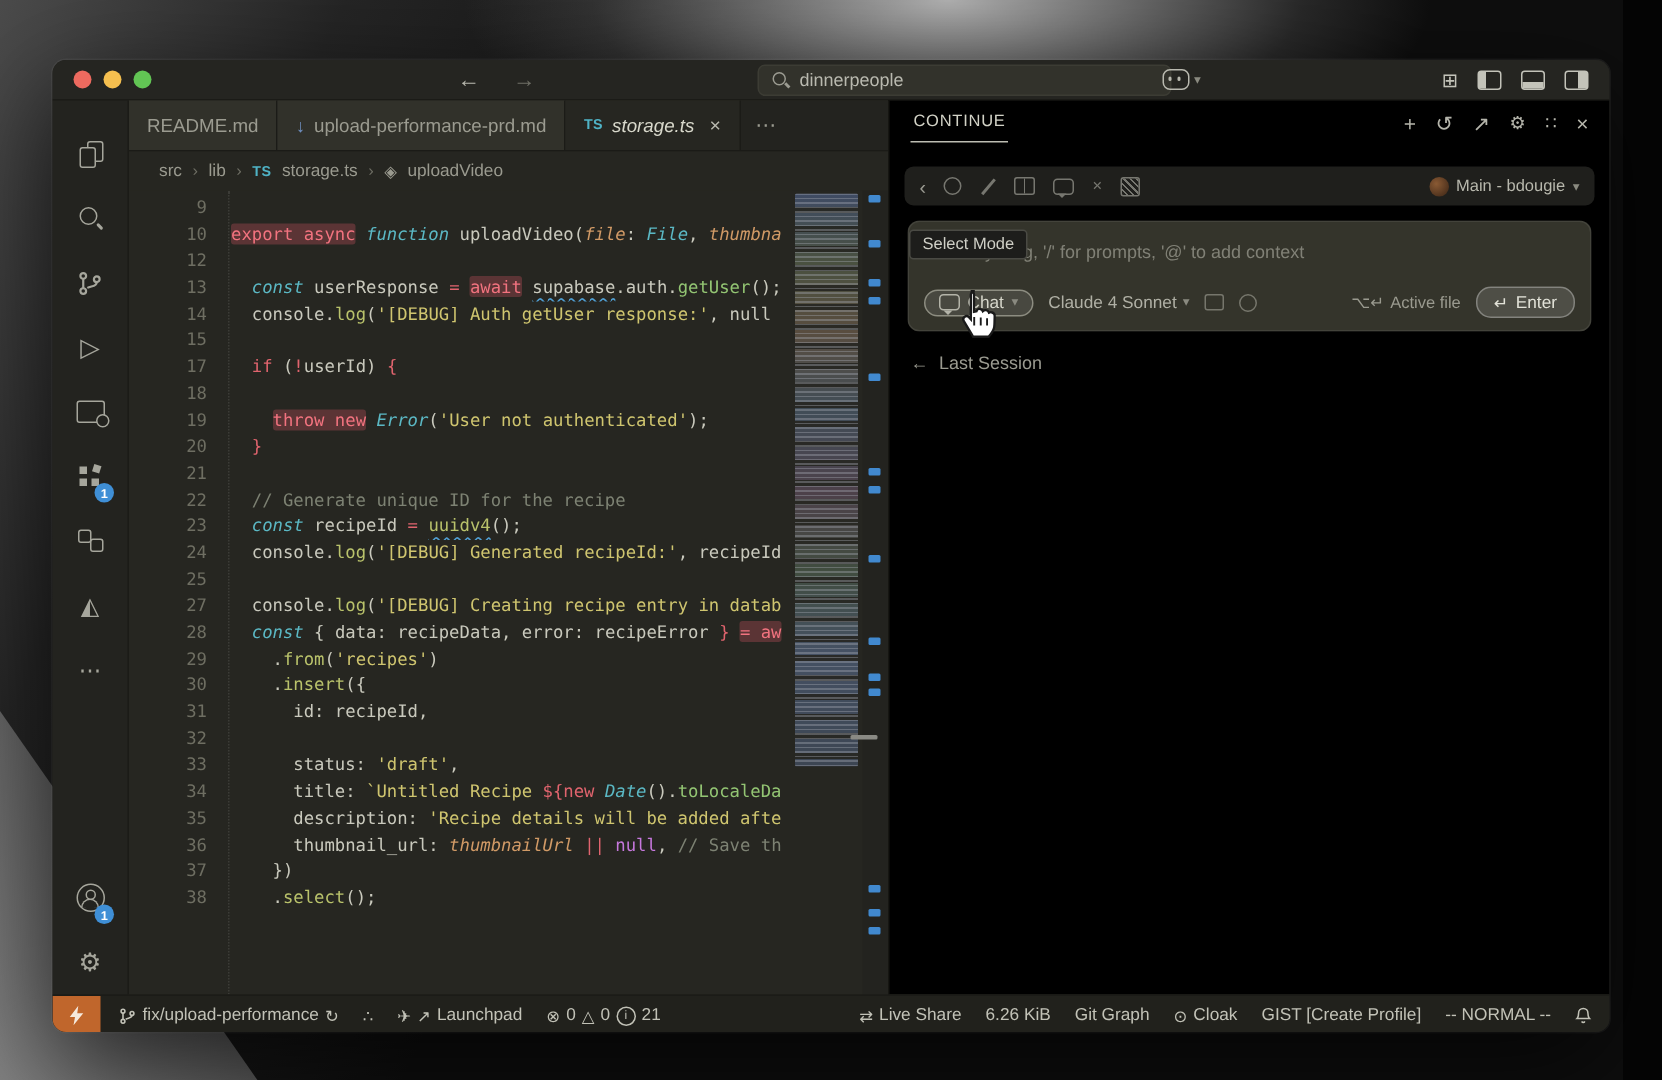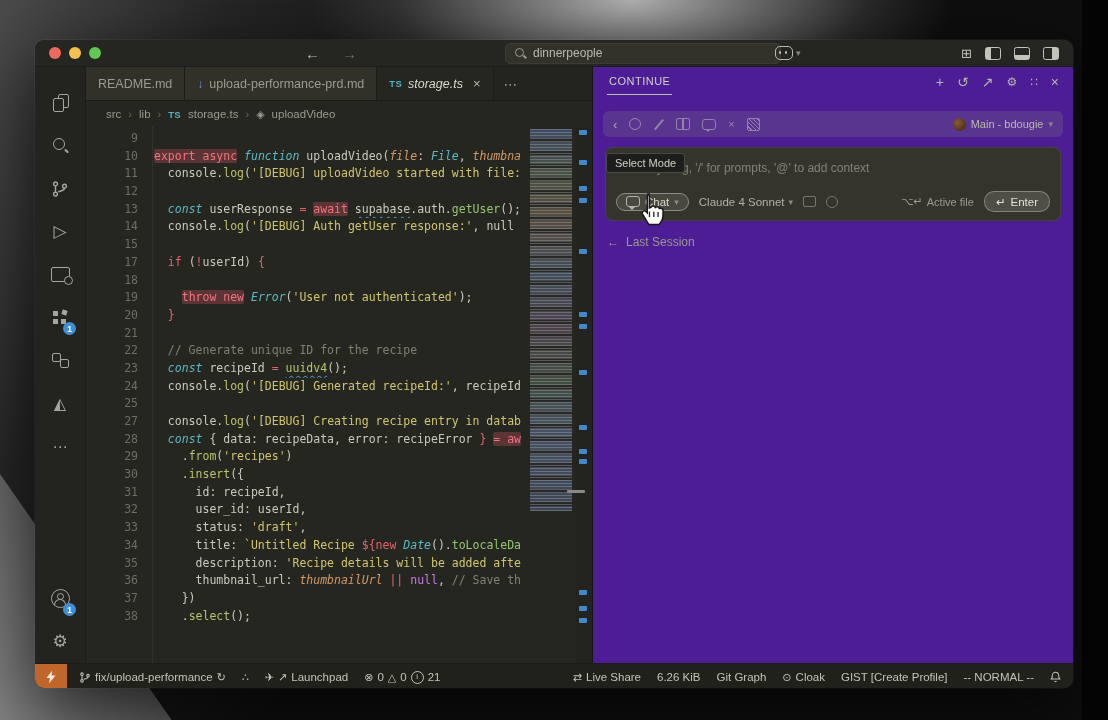--- a/index.html
+++ b/index.html
@@ -110,21 +110,21 @@
   .minimap-content{position:absolute;left:2px;right:3px;top:2px;height:382px;opacity:.75;border-radius:1px;
     background:
       repeating-linear-gradient(180deg, rgba(210,215,230,.38) 0 1px, rgba(0,0,0,0) 1px 3px),
       repeating-linear-gradient(180deg, rgba(0,0,0,0) 0 9px, rgba(38,38,33,.9) 9px 13px),
       linear-gradient(180deg,#49597b 0%,#56604b 12%,#6a5a4a 24%,#4a5a6a 38%,#5a4a58 52%,#4a5a4a 66%,#50607a 80%,#445063 100%);}
   .scrollbar{position:absolute;right:0;top:0;width:17px;bottom:0;background:#23231f;}
   .sb-marker{position:absolute;left:4px;width:8px;height:5px;background:#4189cf;border-radius:1px;}
   .mini-rule{position:absolute;left:-8px;top:363px;width:18px;height:3px;background:#8a8a84;border-radius:1px;}
 
   
-  .panel{width:481px;background:#4c1d95;border-left:1px solid #161612;position:relative;
+  .panel{width:481px;background:#000000;border-left:1px solid #161612;position:relative;
     display:flex;flex-direction:column;}
   .panel-header{height:30px;display:flex;align-items:center;padding:0 14px;}
   .panel-title{font-size:11px;letter-spacing:.5px;color:#d2d2c6;border-bottom:1px solid #bdbdb2;
     padding:6px 2px 7px 2px;}
   .panel-hicons{margin-left:auto;display:flex;gap:13px;color:#b5b5ab;font-size:14px;align-items:center;}
   .panel-hicons .sm{font-size:12px;}
   .session-toolbar{margin:14px 10px 4px 10px;height:26px;border-radius:6px;
     background:rgba(142,142,128,.22);display:flex;align-items:center;padding:0 10px;gap:12px;}
   .tbi{opacity:.5;display:inline-block;}
   .tbi-chevron{color:#cfcfc4;font-size:13px;opacity:.7;}
@@ -278,40 +278,39 @@
           <span>storage.ts</span>
           <span class="sep">›</span>
           <span class="crumb-sym">◈</span>
           <span>uploadVideo</span>
         </div>
       <div class="codearea">
         <div class="gutter-guide"></div>
         <div class="codelines" id="codelines">
             <div class="cl"><span class="ln">9</span><span class="code"></span></div>
             <div class="cl"><span class="ln">10</span><span class="code"><span class="s-kh">export async</span><span class="s-w"> </span><span class="s-d">function</span><span class="s-w"> uploadVideo(</span><span class="s-p">file</span><span class="s-w">: </span><span class="s-d">File</span><span class="s-w">, </span><span class="s-p">thumbna</span></span></div>
-            <div class="cl"><span class="ln">11</span><span class="code"><span class="s-w">  console.</span><span class="s-m">log</span><span class="s-w">(</span><span class="s-s">'[DEBUG] uploadVideo started with file:</span></span></div>
             <div class="cl"><span class="ln">12</span><span class="code"></span></div>
             <div class="cl"><span class="ln">13</span><span class="code"><span class="s-w">  </span><span class="s-d">const</span><span class="s-w"> userResponse </span><span class="s-k">= </span><span class="s-kh">await</span><span class="s-w"> </span><span class="s-w s-u">supabase</span><span class="s-w">.auth.</span><span class="s-g">getUser</span><span class="s-w">();</span></span></div>
             <div class="cl"><span class="ln">14</span><span class="code"><span class="s-w">  console.</span><span class="s-m">log</span><span class="s-w">(</span><span class="s-s">'[DEBUG] Auth getUser response:'</span><span class="s-w">, null</span></span></div>
             <div class="cl"><span class="ln">15</span><span class="code"></span></div>
             <div class="cl"><span class="ln">17</span><span class="code"><span class="s-w">  </span><span class="s-k">if</span><span class="s-w"> (</span><span class="s-k">!</span><span class="s-w">userId</span><span class="s-w">) </span><span class="s-k">{</span></span></div>
             <div class="cl"><span class="ln">18</span></div>
             <div class="cl"><span class="ln">19</span><span class="code"><span class="s-w">    </span><span class="s-kh">throw new</span><span class="s-w"> </span><span class="s-d">Error</span><span class="s-w">(</span><span class="s-s">'User not authenticated'</span><span class="s-w">);</span></span></div>
             <div class="cl"><span class="ln">20</span><span class="code"><span class="s-k">  }</span></span></div>
             <div class="cl"><span class="ln">21</span><span class="code"></span></div>
             <div class="cl"><span class="ln">22</span><span class="code"><span class="s-c">  // Generate unique ID for the recipe</span></span></div>
             <div class="cl"><span class="ln">23</span><span class="code"><span class="s-w">  </span><span class="s-d">const</span><span class="s-w"> recipeId </span><span class="s-k">= </span><span class="s-m s-u">uuidv4</span><span class="s-w">();</span></span></div>
             <div class="cl"><span class="ln">24</span><span class="code"><span class="s-w">  console.</span><span class="s-m">log</span><span class="s-w">(</span><span class="s-s">'[DEBUG] Generated recipeId:'</span><span class="s-w">, recipeId</span></span></div>
             <div class="cl"><span class="ln">25</span><span class="code"></span></div>
             <div class="cl"><span class="ln">27</span><span class="code"><span class="s-w">  console.</span><span class="s-m">log</span><span class="s-w">(</span><span class="s-s">'[DEBUG] Creating recipe entry in datab</span></span></div>
             <div class="cl"><span class="ln">28</span><span class="code"><span class="s-w">  </span><span class="s-d">const</span><span class="s-w"> { data: recipeData, error: recipeError </span><span class="s-k">}</span><span class="s-w"> </span><span class="s-kh">= aw</span></span></div>
             <div class="cl"><span class="ln">29</span><span class="code"><span class="s-w">    .</span><span class="s-m">from</span><span class="s-w">(</span><span class="s-s">'recipes'</span><span class="s-w">)</span></span></div>
             <div class="cl"><span class="ln">30</span><span class="code"><span class="s-w">    .</span><span class="s-m">insert</span><span class="s-w">({</span></span></div>
             <div class="cl"><span class="ln">31</span><span class="code"><span class="s-w">      id: recipeId,</span></span></div>
-            <div class="cl"><span class="ln">32</span><span class="code"><span class="s-w">      user_id: userId,</span></span></div>
+            <div class="cl"><span class="ln">32</span></div>
             <div class="cl"><span class="ln">33</span><span class="code"><span class="s-w">      status: </span><span class="s-s">'draft'</span><span class="s-w">,</span></span></div>
             <div class="cl"><span class="ln">34</span><span class="code"><span class="s-w">      title: </span><span class="s-s">`Untitled Recipe </span><span class="s-k">${new</span><span class="s-w"> </span><span class="s-d">Date</span><span class="s-w">().</span><span class="s-g">toLocaleDa</span></span></div>
             <div class="cl"><span class="ln">35</span><span class="code"><span class="s-w">      description: </span><span class="s-s">'Recipe details will be added afte</span></span></div>
             <div class="cl"><span class="ln">36</span><span class="code"><span class="s-w">      thumbnail_url: </span><span class="s-p">thumbnailUrl</span><span class="s-w"> </span><span class="s-k">||</span><span class="s-w"> </span><span class="s-n">null</span><span class="s-w">, </span><span class="s-c">// Save th</span></span></div>
             <div class="cl"><span class="ln">37</span><span class="code"><span class="s-w">    })</span></span></div>
             <div class="cl"><span class="ln">38</span><span class="code"><span class="s-w">    .</span><span class="s-m">select</span><span class="s-w">();</span></span></div>
           </div>
         <div class="minimap">
           <div class="minimap-content"></div>
         </div>

